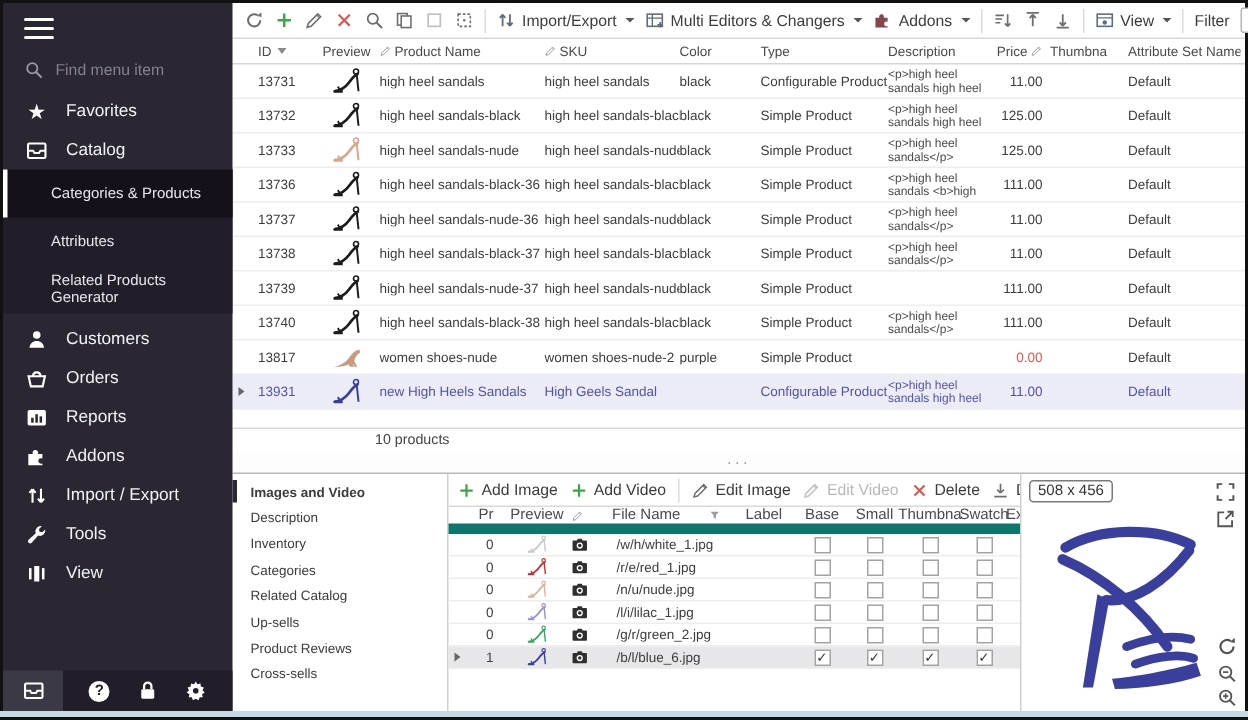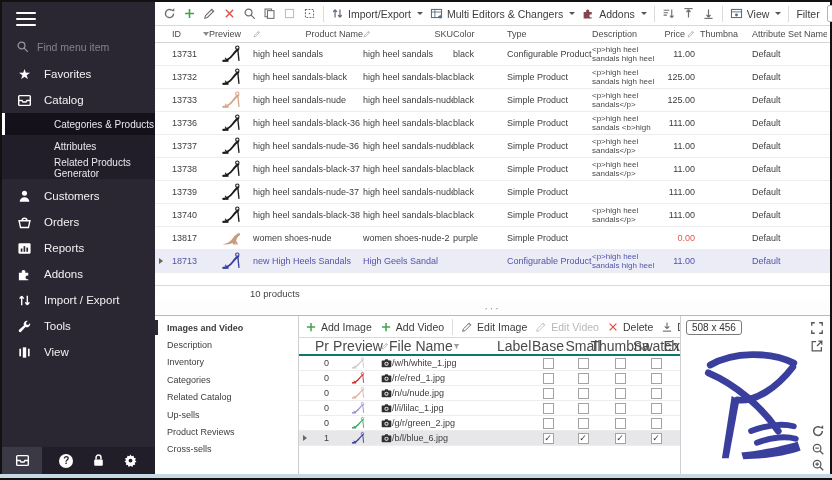--- a/index.html
+++ b/index.html
@@ -14,21 +14,21 @@
   .hamburger span { display:block; height:2px; background:#fff; border-radius:1px; }
   .sb-search { display:flex; align-items:center; gap:8px; padding:8px 14px; margin-top:6px; }
   .sb-search svg { width:13px; height:13px; color:#9a97a5; flex:none; }
   .sb-search input { background:transparent; border:none; outline:none; color:#cfccd8; font-size:10.5px; width:100px; font-family:"Liberation Sans",sans-serif; }
   .sb-search input::placeholder { color:#848190; }
   .sb-item { display:flex; align-items:center; gap:12px; height:26px; padding-left:15px; font-size:11.5px; cursor:pointer; }
   .sb-item .ic { width:15px; height:15px; color:#fff; flex:none; display:flex; align-items:center; justify-content:center; }
   .sb-item .ic svg { width:15px; height:15px; }
   .star-glyph { font-size:14px; line-height:15px; color:#fff; }
   .sb-group { background:#211e29; }
-  .sb-sub { display:flex; align-items:center; height:22px; padding-left:52px; font-size:10px; color:#e8e6ee; cursor:pointer; position:relative; }
+  .sb-sub { display:flex; align-items:center; height:32px; padding-left:32px; font-size:10px; color:#e8e6ee; cursor:pointer; position:relative; }
   .sb-sub.sel { background:#14111b; }
   .sb-sub.sel::before { content:""; position:absolute; left:0; top:0; bottom:0; width:3px; background:#fff; }
   .sb-gap { height:4px; }
   .sb-footer { margin-top:auto; height:27px; background:#211e29; display:flex; align-items:center; }
   .sbf-cell { width:40px; height:27px; display:flex; align-items:center; justify-content:center; cursor:pointer; }
   .sbf-cell.active { background:#3c3947; }
   .sbf-cell svg { width:15px; height:15px; color:#fff; }
   .sbf-rest { flex:1; display:flex; justify-content:space-evenly; align-items:center; }
   .qmark { width:14px; height:14px; border-radius:50%; background:#fff; color:#211e29; font-size:10px; font-weight:bold; display:flex; align-items:center; justify-content:center; cursor:pointer; }
 
@@ -40,21 +40,21 @@
   .tbtn { display:flex; align-items:center; gap:4px; cursor:pointer; }
   .tbtn svg { width:13px; height:13px; }
   .ic-gray { color:#6e6e6e; } .ic-green { color:#3fa54a; } .ic-red { color:#d9544c; }
   .ic-dis { color:#c0c0c0; } .ic-slate { color:#5a6e80; } .ic-maroon { color:#84454e; }
   .caret { display:inline-block; width:0; height:0; border-left:3px solid transparent; border-right:3px solid transparent; border-top:3.5px solid #555; margin-left:2px; }
   .tsep { width:1px; height:16px; background:#dcdcdc; flex:none; }
   .fselect { display:flex; align-items:center; justify-content:space-between; width:132px; height:17px; border:1px solid #b5b5b5; border-radius:2px; padding:0 4px; font-size:8px; color:#333; cursor:pointer; background:#fff; }
 
   
   .grid-header { height:17px; display:flex; align-items:center; border-bottom:1px solid #d5d5d5; font-size:9px; color:#4a4a4a; flex:none; }
-  .grid-header .hc { display:flex; align-items:center; gap:2px;justify-content:space-between; }
+  .grid-header .hc { display:flex; align-items:center; gap:2px; }
   .hc svg.pen { width:8px; height:8px; color:#999; flex:none; }
   .sorticon { display:inline-block; width:0; height:0; border-left:3px solid transparent; border-right:3px solid transparent; border-top:4px solid #8a8a8a; margin-left:2px; }
   .rows { flex:none; }
   .grow { display:flex; align-items:center; height:23px; border-bottom:1px solid #ededf0; font-size:9px; color:#3d3d3d; }
   .grow.sel { background:#ebecf6; color:#5254a8; }
   .grow.sel .desc { color:#5254a8; }
   .c { overflow:hidden; white-space:nowrap; }
   .w-ind { width:12px; flex:none; display:flex; justify-content:center; }
   .w-id { width:42px; padding-left:5px; flex:none; }
   .w-prev { width:44px; flex:none; display:flex; justify-content:center; }
@@ -79,27 +79,27 @@
   .bpanel { flex:1; border-top:1px solid #b8b8b8; display:flex; min-height:0; }
   .tabs { width:144px; flex:none; border-right:1px solid #cfcfcf; padding-top:3px; }
   .tab { height:17.4px; display:flex; align-items:center; padding-left:12px; font-size:9px; color:#3c3c3c; cursor:pointer; position:relative; }
   .tab.sel { font-weight:bold; }
   .tab.sel::before { content:""; position:absolute; left:0; top:1px; bottom:1px; width:3px; background:#2b2937; }
   .bp-center { flex:1; display:flex; flex-direction:column; min-width:0; }
   .toolbar2 { height:22px; border-bottom:1px solid #d9d9d9; display:flex; align-items:center; gap:8px; padding:0 6px; font-size:10.5px; color:#3c3c3c; flex:none; white-space:nowrap; overflow:hidden; }
   .toolbar2 .tbtn svg { width:12px; height:12px; }
   .dis-label { color:#b8b8b8; }
 
-  .igrid-header { height:18px; display:flex; align-items:center; border-bottom:2px solid #0f766e; font-size:14px; color:#4a4a4a; flex:none; }
+  .igrid-header { height:18px; display:flex; align-items:center; border-bottom:7px solid #0f766e; font-size:10px; color:#4a4a4a; flex:none; }
   .igrow { display:flex; align-items:center; height:15px; border-bottom:1px solid #ededf0; font-size:9px; color:#3d3d3d; }
   .igrow.sel { background:#e7e7e9; }
   .iw-ind { width:12px; flex:none; display:flex; justify-content:center; }
   .iw-pr { width:24px; flex:none; text-align:right; padding-right:6px; }
   .iw-prev { width:46px; flex:none; display:flex; justify-content:center; }
-  .iw-file { width:116px; flex:none; display:flex; align-items:center; gap:0;text-align:center; }
+  .iw-file { width:116px; flex:none; display:flex; align-items:center; gap:19px;text-align:center; }
   .iw-label { width:34px; flex:none; }
   .iw-cb { width:34px; flex:none; display:flex; justify-content:center; }
   .iw-cb2 { width:36px; flex:none; display:flex; justify-content:center; }
   .iw-cb3 { width:38px; flex:none; display:flex; justify-content:center; }
   .iw-cb4 { width:34px; flex:none; display:flex; justify-content:center; }
   .iw-cb5 { width:31px; flex:none; display:flex; justify-content:center; }
   .ishoe svg { width:14px; height:14px; display:block; }
   .cam { width:11px; height:10px; color:#2f2f2f; flex:none; }
   .cb { width:11px; height:11px; border:1px solid #a3a3a3; background:#fff; display:flex; align-items:center; justify-content:center; font-size:9px; line-height:9px; color:#3a3a3a; cursor:pointer; }
   .igrid-filler { flex:1; }
@@ -715,21 +715,21 @@
           <div class="c w-desc desc"></div>
           <div class="c w-price price-red">0.00</div>
           <div class="c w-weight"></div>
           <div class="c w-attr">Default</div>
         </div>
 
         <div class="grow sel">
           <div class="c w-ind">
               <span class="rowmark"></span>
             </div>
-          <div class="c w-id">18713</div>
+          <div class="c w-id">13931</div>
           <div class="c w-prev">
               <span class="shoe" style="color: rgb(58, 63, 158);">
                 <svg>
                   <use href="#s-sandal"></use>
                 </svg>
               </span>
             </div>
           <div class="c w-name">new High Heels Sandals</div>
           <div class="c w-sku">High Geels Sandal</div>
           <div class="c w-color"></div>

